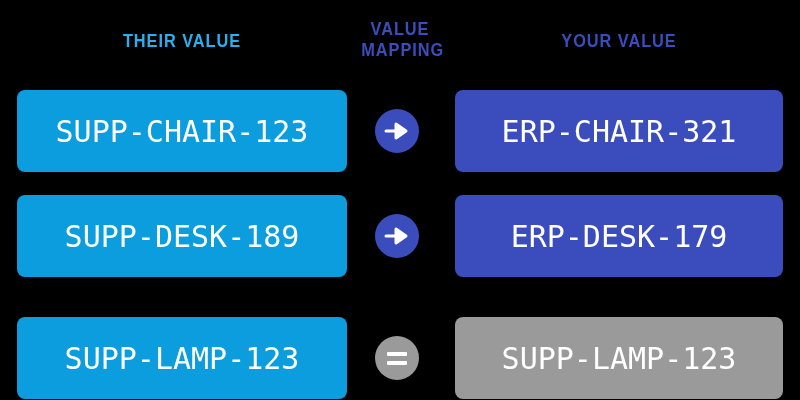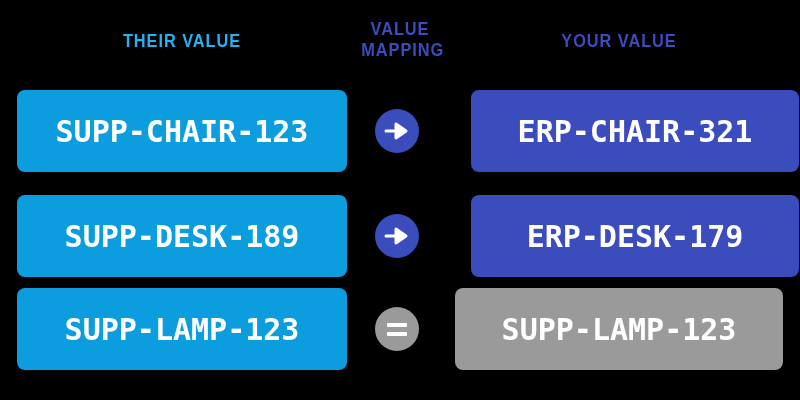--- a/index.html
+++ b/index.html
@@ -54,25 +54,24 @@
     width: 328px;
     color: #3B4DBD;
   }
 
   
   .row {
     position: absolute;
     left: 0;
     width: 800px;
     height: 82px;
-    font-weight: bold;
   }
   .row-1 { top: 90px; }
   .row-2 { top: 195px; }
-  .row-3 { top: 288px; }
+  .row-3 { top: 317px; }
 
   
   .value-box {
     position: absolute;
     top: 0;
     height: 82px;
     border-radius: 8px;
     display: flex;
     align-items: center;
     justify-content: center;
@@ -89,21 +88,21 @@
 
   .box-left {
     left: 17px;
     width: 330px;
     background: #0B9DDE;
   }
   .box-right {
     left: 455px;
     width: 328px;
   }
-  .box-right.theme-indigo { background: #3B4DBD; margin-left: 16px; }
+  .box-right.theme-indigo { background: #3B4DBD; }
   .box-right.theme-gray   { background: #9A9A9A; }
 
   
   .badge {
     position: absolute;
     left: 375px;
     top: 19px;
     width: 44px;
     height: 44px;
     border-radius: 50%;

